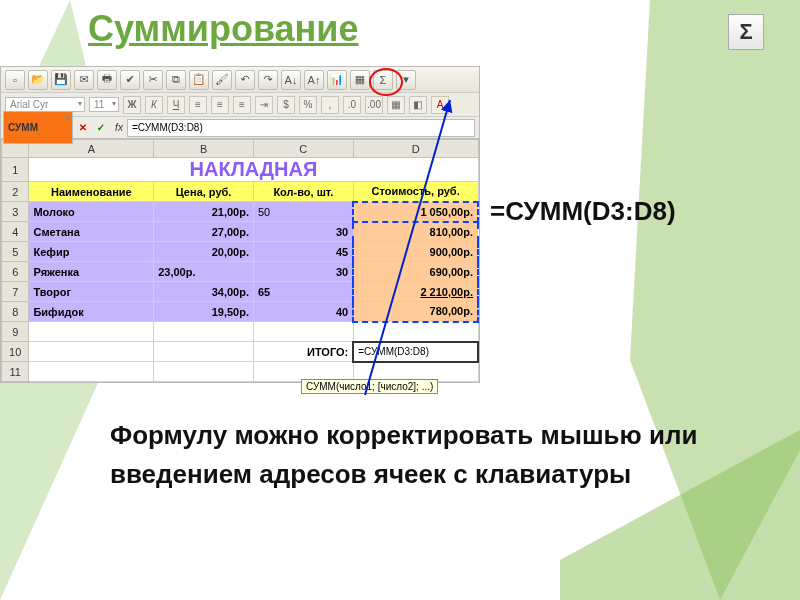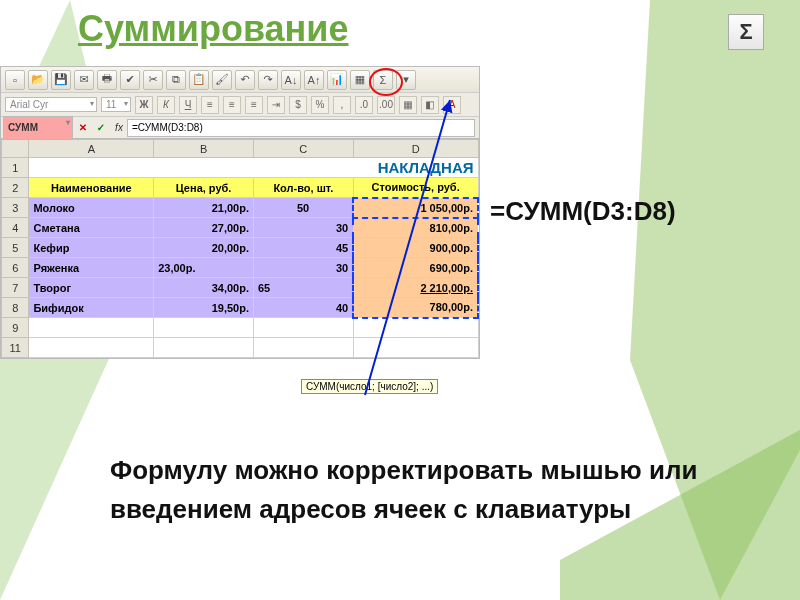--- a/index.html
+++ b/index.html
@@ -1,51 +1,51 @@
 <!DOCTYPE html>
 <html><head>
 <meta charset="utf-8">
 <style>
   * { box-sizing: border-box; margin: 0; padding: 0; }
   body { width: 800px; height: 600px; font-family: Arial, sans-serif; position: relative; overflow: hidden; background: #fff; }
   .bg-deco { position: absolute; inset: 0; z-index: 0; pointer-events: none; }
-  .title { position: absolute; top: 8px; left: 78px; font-size: 36px; font-weight: bold; color: #6ba83f; text-decoration: underline; z-index: 2; }
+  .title { position: absolute; top: 8px; left: 88px; font-size: 36px; font-weight: bold; color: #6ba83f; text-decoration: underline; z-index: 2; }
   .autosum-callout { position: absolute; top: 14px; right: 36px; display: flex; align-items: center; gap: 6px; z-index: 3; }
   .sigma-box { width: 36px; height: 36px; background: linear-gradient(#fdfdfd,#e6e6e6); border: 1px solid #aaa; display: flex; align-items: center; justify-content: center; font-size: 22px; font-weight: bold; color: #333; }
   .autosum-label { background: #fff; border: 1px solid #555; padding: 4px 10px; font-size: 22px; }
   .spreadsheet { position: absolute; top: 66px; left: 0; width: 480px; z-index: 2; border: 1px solid #bbb; background: #f7f6f3; }
   .toolbar-row { display: flex; align-items: center; height: 26px; background: linear-gradient(#f6f4ee,#e8e4d8); border-bottom: 1px solid #ccc; padding: 0 4px; gap: 3px; }
   .tbtn { width: 20px; height: 20px; background: linear-gradient(#fefefe,#e2e0d6); border: 1px solid #c0beb0; border-radius: 2px; display: flex; align-items: center; justify-content: center; font-size: 11px; color: #555; }
   .sigma-circled { position: relative; }
   .sigma-circled::after { content: ''; position: absolute; width: 30px; height: 24px; border: 2px solid #e61010; border-radius: 50%; left: -5px; top: -3px; }
   .font-row { display: flex; align-items: center; height: 24px; background: #eeece2; border-bottom: 1px solid #ccc; padding: 0 4px; gap: 4px; }
   .font-sel { background: #fff; border: 1px solid #bbb; font-size: 10px; padding: 1px 14px 1px 4px; color: #888; position: relative; }
   .dd::after { content: '▾'; position: absolute; right: 2px; top: 1px; font-size: 8px; color: #888; }
   .fbtn { width: 18px; height: 18px; border: 1px solid #c8c6ba; background: #f2f0e6; display: flex; align-items: center; justify-content: center; font-size: 10px; color: #666; }
   .formula-row { display: flex; align-items: center; height: 22px; background: #eeece2; border-bottom: 1px solid #bbb; }
-  .name-box { width: 70px; height: 24px; background: #fca5a5; border: 1px solid #bbb; font-size: 10px; padding-left: 4px; font-weight: bold; display: flex; align-items: center; color: #333; margin-left: 2px; position: relative; }
+  .name-box { width: 70px; height: 33px; background: #f97316; border: 1px solid #bbb; font-size: 10px; padding-left: 4px; font-weight: bold; display: flex; align-items: center; color: #333; margin-left: 2px; position: relative; }
   .fx-btn { width: 16px; height: 16px; display: flex; align-items: center; justify-content: center; font-size: 10px; margin-left: 2px; }
   .fx-red { color: #c00; font-weight: bold; }
   .fx-green { color: #080; font-weight: bold; }
   .fx-fx { font-style: italic; color: #333; }
   .formula-input { flex: 1; height: 18px; background: #fff; border: 1px solid #bbb; font-size: 10px; padding-left: 4px; display: flex; align-items: center; margin-right: 4px; }
   .grid { border-collapse: collapse; font-size: 11px; width: 100%; background: #fff; }
   .grid th { background: #e7e5da; border: 1px solid #c5c3b8; font-weight: normal; color: #333; height: 18px; }
   .grid td { border: 1px solid #d0d0d0; height: 20px; padding: 0 4px; }
   .rnum { background: #e7e5da; text-align: center; width: 22px; color: #333; border: 1px solid #c5c3b8 !important; }
-  .big-title { text-align: right; font-weight: bold; color: #0369a1; font-size: 15px; padding: 2px 0; }
+  .big-title { text-align: center; font-weight: bold; color: #8b5cf6; font-size: 20px; padding: 2px 0; }
   .hdr-cell { background: #ffff66; font-weight: bold; text-align: center; }
   .pink { background: #c4b5fd; }
   .orange { background: #ffcc99; text-align: right; }
   .itogo { background: #fff; font-weight: bold; text-align: right; }
   .active-cell { border: 2px solid #333 !important; font-size: 10px; }
   .sel-blue { border: 2px dashed #1040ff !important; }
   .tooltip { position: absolute; background: #ffffe0; border: 1px solid #888; font-size: 10px; padding: 1px 4px; }
   .formula-right { position: absolute; top: 196px; left: 490px; font-size: 26px; font-weight: bold; color: #111; z-index: 2; }
-  .explain { position: absolute; top: 451px; left: 110px; width: 590px; font-size: 26px; font-weight: bold; line-height: 1.5; color: #111; z-index: 2; }
+  .explain { position: absolute; top: 416px; left: 110px; width: 590px; font-size: 26px; font-weight: bold; line-height: 1.5; color: #111; z-index: 2; }
   .arrow-svg { position: absolute; z-index: 3; pointer-events: none; }
 </style>
 </head>
 <body>
 
 <svg class="bg-deco" viewBox="0 0 800 600">
   <polygon points="0,150 70,0 140,290 0,600" fill="#b7d89a" opacity="0.55"></polygon>
   <polygon points="650,0 800,0 800,450 720,600 630,360" fill="#9cc96f" opacity="0.55"></polygon>
   <polygon points="560,560 800,430 800,600 560,600" fill="#8abf57" opacity="0.5"></polygon>
 </svg>
@@ -73,21 +73,21 @@
     <div class="tbtn">↷</div>
     <div class="tbtn">A↓</div>
     <div class="tbtn">A↑</div>
     <div class="tbtn">📊</div>
     <div class="tbtn">▦</div>
     <div class="tbtn sigma-circled">Σ</div>
     <div class="tbtn">▾</div>
   </div>
 
   <div class="font-row">
-    <div class="font-sel dd" style="width:92px">Arial Cyr</div>
+    <div class="font-sel dd" style="width:80px">Arial Cyr</div>
     <div class="font-sel dd" style="width:30px">11</div>
     <div class="fbtn" style="font-weight:bold">Ж</div>
     <div class="fbtn" style="font-style:italic">К</div>
     <div class="fbtn" style="text-decoration:underline">Ч</div>
     <div class="fbtn">≡</div>
     <div class="fbtn">≡</div>
     <div class="fbtn">≡</div>
     <div class="fbtn">⇥</div>
     <div class="fbtn">$</div>
     <div class="fbtn">%</div>
@@ -126,21 +126,21 @@
       <td class="hdr-cell">Цена, руб.</td>
       <td class="hdr-cell">Кол-во, шт.</td>
       <td class="hdr-cell">Стоимость, руб.</td>
     </tr>
     </tbody>
       <tbody id="data-rows">
         <tr>
           <td class="rnum">3</td>
           <td class="pink" style="font-weight:bold">Молоко</td>
           <td class="pink" style="text-align:right;font-weight:bold">21,00р.</td>
-          <td class="pink" style="text-align:center;font-weight:bold">50</td>
+          <td class="pink" style="text-align:left;font-weight:normal">50</td>
           <td class="orange sel-blue" style="font-weight:bold;border-bottom:1px solid #d0d0d0;">1 050,00р.</td>
         </tr>
         <tr>
           <td class="rnum">4</td>
           <td class="pink" style="font-weight:bold">Сметана</td>
           <td class="pink" style="text-align:right;font-weight:bold">27,00р.</td>
           <td class="pink" style="text-align:right;font-weight:bold">30</td>
           <td class="orange " style="font-weight:bold;border-left:2px dashed #1040ff;border-right:2px dashed #1040ff;">810,00р.</td>
         </tr>
         <tr>
@@ -172,20 +172,27 @@
           <td class="orange " style="font-weight:bold;border:2px dashed #1040ff;border-top:1px solid #d0d0d0;">780,00р.</td>
         </tr>
       </tbody>
     <tbody>
         <tr>
       <td class="rnum">9</td>
       <td></td>
           <td></td>
           <td></td>
           <td></td>
+    </tr>
+    <tr>
+      <td class="rnum">10</td>
+      <td></td>
+          <td></td>
+      <td class="itogo">ИТОГО:</td>
+      <td class="active-cell"><span>=СУММ(D3:D8)</span></td>
     </tr>
     <tr>
       <td class="rnum">11</td>
       <td></td>
           <td></td>
           <td></td>
           <td></td>
     </tr>
   </tbody>
     </table>

